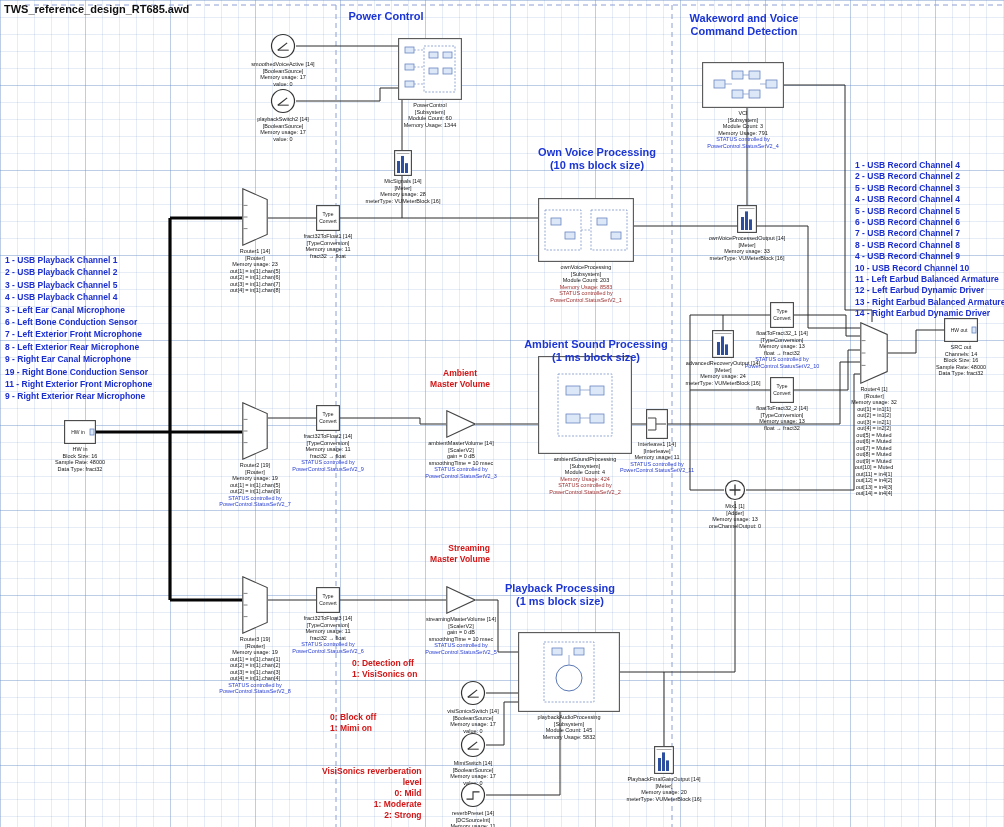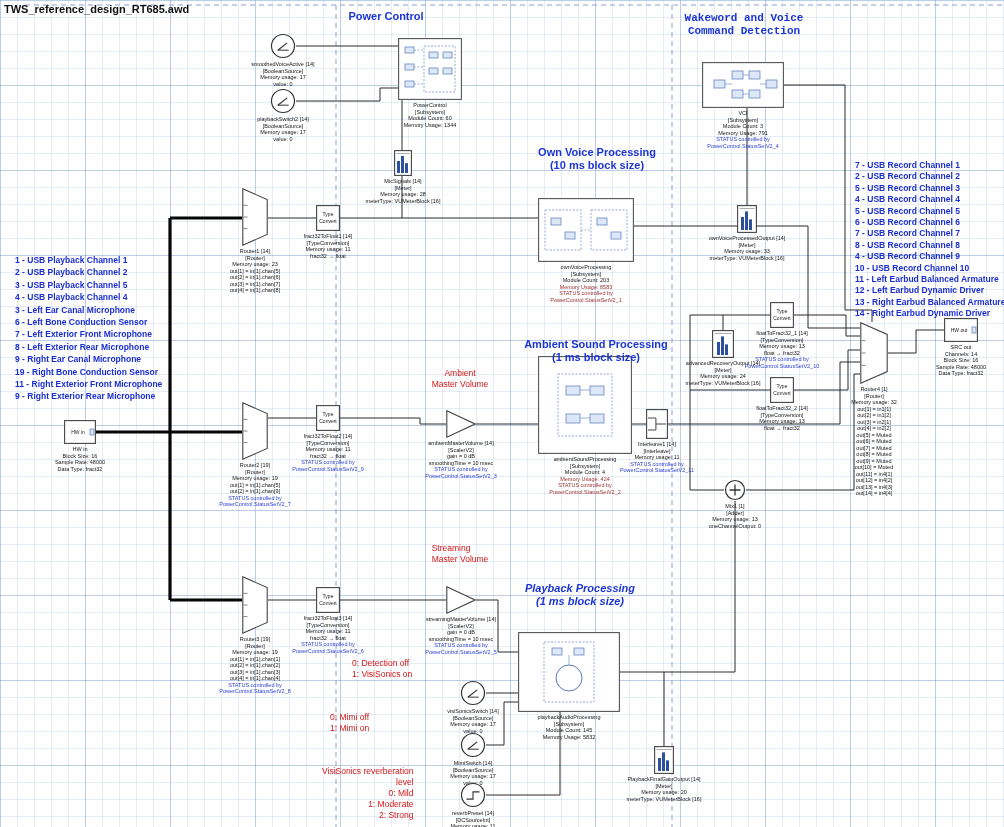--- a/index.html
+++ b/index.html
@@ -13,21 +13,21 @@
       linear-gradient(to bottom, rgba(120,155,205,.18) 1px, transparent 1px);
     background-size:85px 85px,85px 85px,17px 17px,17px 17px;
   }
   .wires{position:absolute;left:0;top:0;z-index:1}
   .module{position:absolute;z-index:2}
   .module svg{display:block}
   .mlabel{position:absolute;width:120px;z-index:2;text-align:center;font-size:5.5px;line-height:6.5px;color:#161616}
   .lb{color:#2a3fd0}
   .lr{color:#9e3030}
   .section{position:absolute;z-index:3;color:#1b35d6;font-weight:700;font-size:11px;line-height:13px;white-space:nowrap;text-align:center}
-  .note{position:absolute;z-index:3;color:#d31515;font-weight:400;font-size:8.5px;line-height:11px;white-space:nowrap}
+  .note{position:absolute;z-index:3;color:#d31515;font-weight:700;font-size:8.5px;line-height:11px;white-space:nowrap}
   .chlist{position:absolute;z-index:3;color:#1b2ed0;font-weight:700;font-size:8.5px;white-space:nowrap}
   .title{position:absolute;left:4px;top:3px;z-index:4;font-size:11px;font-weight:700;color:#101010}
   .ib{fill:#dce7f8;stroke:#6a87c0;stroke-width:0.8}
 </style>
 </head>
 <body>
 
 <div class="canvas" id="canvas">
   <div class="title">TWS_reference_design_RT685.awd</div>
 <svg class="wires" width="1004" height="827">
@@ -506,75 +506,75 @@
     </div>
     <div class="mlabel" style="left:604px;top:776px">
       <div class="">PlaybackFinalGainOutput [14]</div>
       <div class="">[Meter]</div>
       <div class="">Memory usage: 20</div>
       <div class="">meterType: VUMeterBlock [16]</div>
     </div>
     <div class="section" style="left:386px;top:10px;transform:translateX(-50%);">
       <div>Power Control</div>
     </div>
-    <div class="section" style="left:744px;top:12px;transform:translateX(-50%);font-family:Liberation Mono, monospace;">
+    <div class="section" style="left:744px;top:12px;transform:translateX(-50%);">
       <div>Wakeword and Voice</div>
       <div>Command Detection</div>
     </div>
     <div class="section" style="left:597px;top:146px;transform:translateX(-50%);">
       <div>Own Voice Processing</div>
       <div>(10 ms block size)</div>
     </div>
     <div class="section" style="left:596px;top:338px;transform:translateX(-50%);">
       <div>Ambient Sound Processing</div>
       <div>(1 ms block size)</div>
     </div>
-    <div class="section" style="left:580px;top:582px;transform:translateX(-50%);font-style:italic;">
+    <div class="section" style="left:560px;top:582px;transform:translateX(-50%);">
       <div>Playback Processing</div>
       <div>(1 ms block size)</div>
     </div>
     <div class="note" style="left:460px;top:368px;transform:translateX(-50%);text-align:center;">
       <div>Ambient</div>
       <div>Master Volume</div>
     </div>
-    <div class="note" style="left:460px;top:543px;transform:translateX(-50%);text-align:left;">
+    <div class="note" style="left:460px;top:543px;transform:translateX(-50%);text-align:right;">
       <div>Streaming</div>
       <div>Master Volume</div>
     </div>
     <div class="note" style="left:352px;top:658px;text-align:left;">
       <div>0: Detection off</div>
       <div>1: VisiSonics on</div>
     </div>
     <div class="note" style="left:330px;top:712px;text-align:left;">
-      <div>0: Mimi off</div>
+      <div>0: Block off</div>
       <div>1: Mimi on</div>
     </div>
     <div class="note" style="left:322px;top:766px;text-align:right;">
       <div>VisiSonics reverberation</div>
       <div>level</div>
       <div>0: Mild</div>
       <div>1: Moderate</div>
       <div>2: Strong</div>
     </div>
-    <div class="chlist" style="left:15px;top:254px;line-height:12.4px">
+    <div class="chlist" style="left:5px;top:254px;line-height:12.4px">
       <div>1 - USB Playback Channel 1</div>
       <div>2 - USB Playback Channel 2</div>
       <div>3 - USB Playback Channel 5</div>
       <div>4 - USB Playback Channel 4</div>
       <div>3 - Left Ear Canal Microphone</div>
       <div>6 - Left Bone Conduction Sensor</div>
       <div>7 - Left Exterior Front Microphone</div>
       <div>8 - Left Exterior Rear Microphone</div>
       <div>9 - Right Ear Canal Microphone</div>
       <div>19 - Right Bone Conduction Sensor</div>
       <div>11 - Right Exterior Front Microphone</div>
       <div>9 - Right Exterior Rear Microphone</div>
     </div>
     <div class="chlist" style="left:855px;top:160px;line-height:11.4px">
-      <div>7 - USB Record Channel 1</div>
+      <div>1 - USB Record Channel 4</div>
       <div>2 - USB Record Channel 2</div>
       <div>5 - USB Record Channel 3</div>
       <div>4 - USB Record Channel 4</div>
       <div>5 - USB Record Channel 5</div>
       <div>6 - USB Record Channel 6</div>
       <div>7 - USB Record Channel 7</div>
       <div>8 - USB Record Channel 8</div>
       <div>4 - USB Record Channel 9</div>
       <div>10 - USB Record Channel 10</div>
       <div>11 - Left Earbud Balanced Armature</div>

